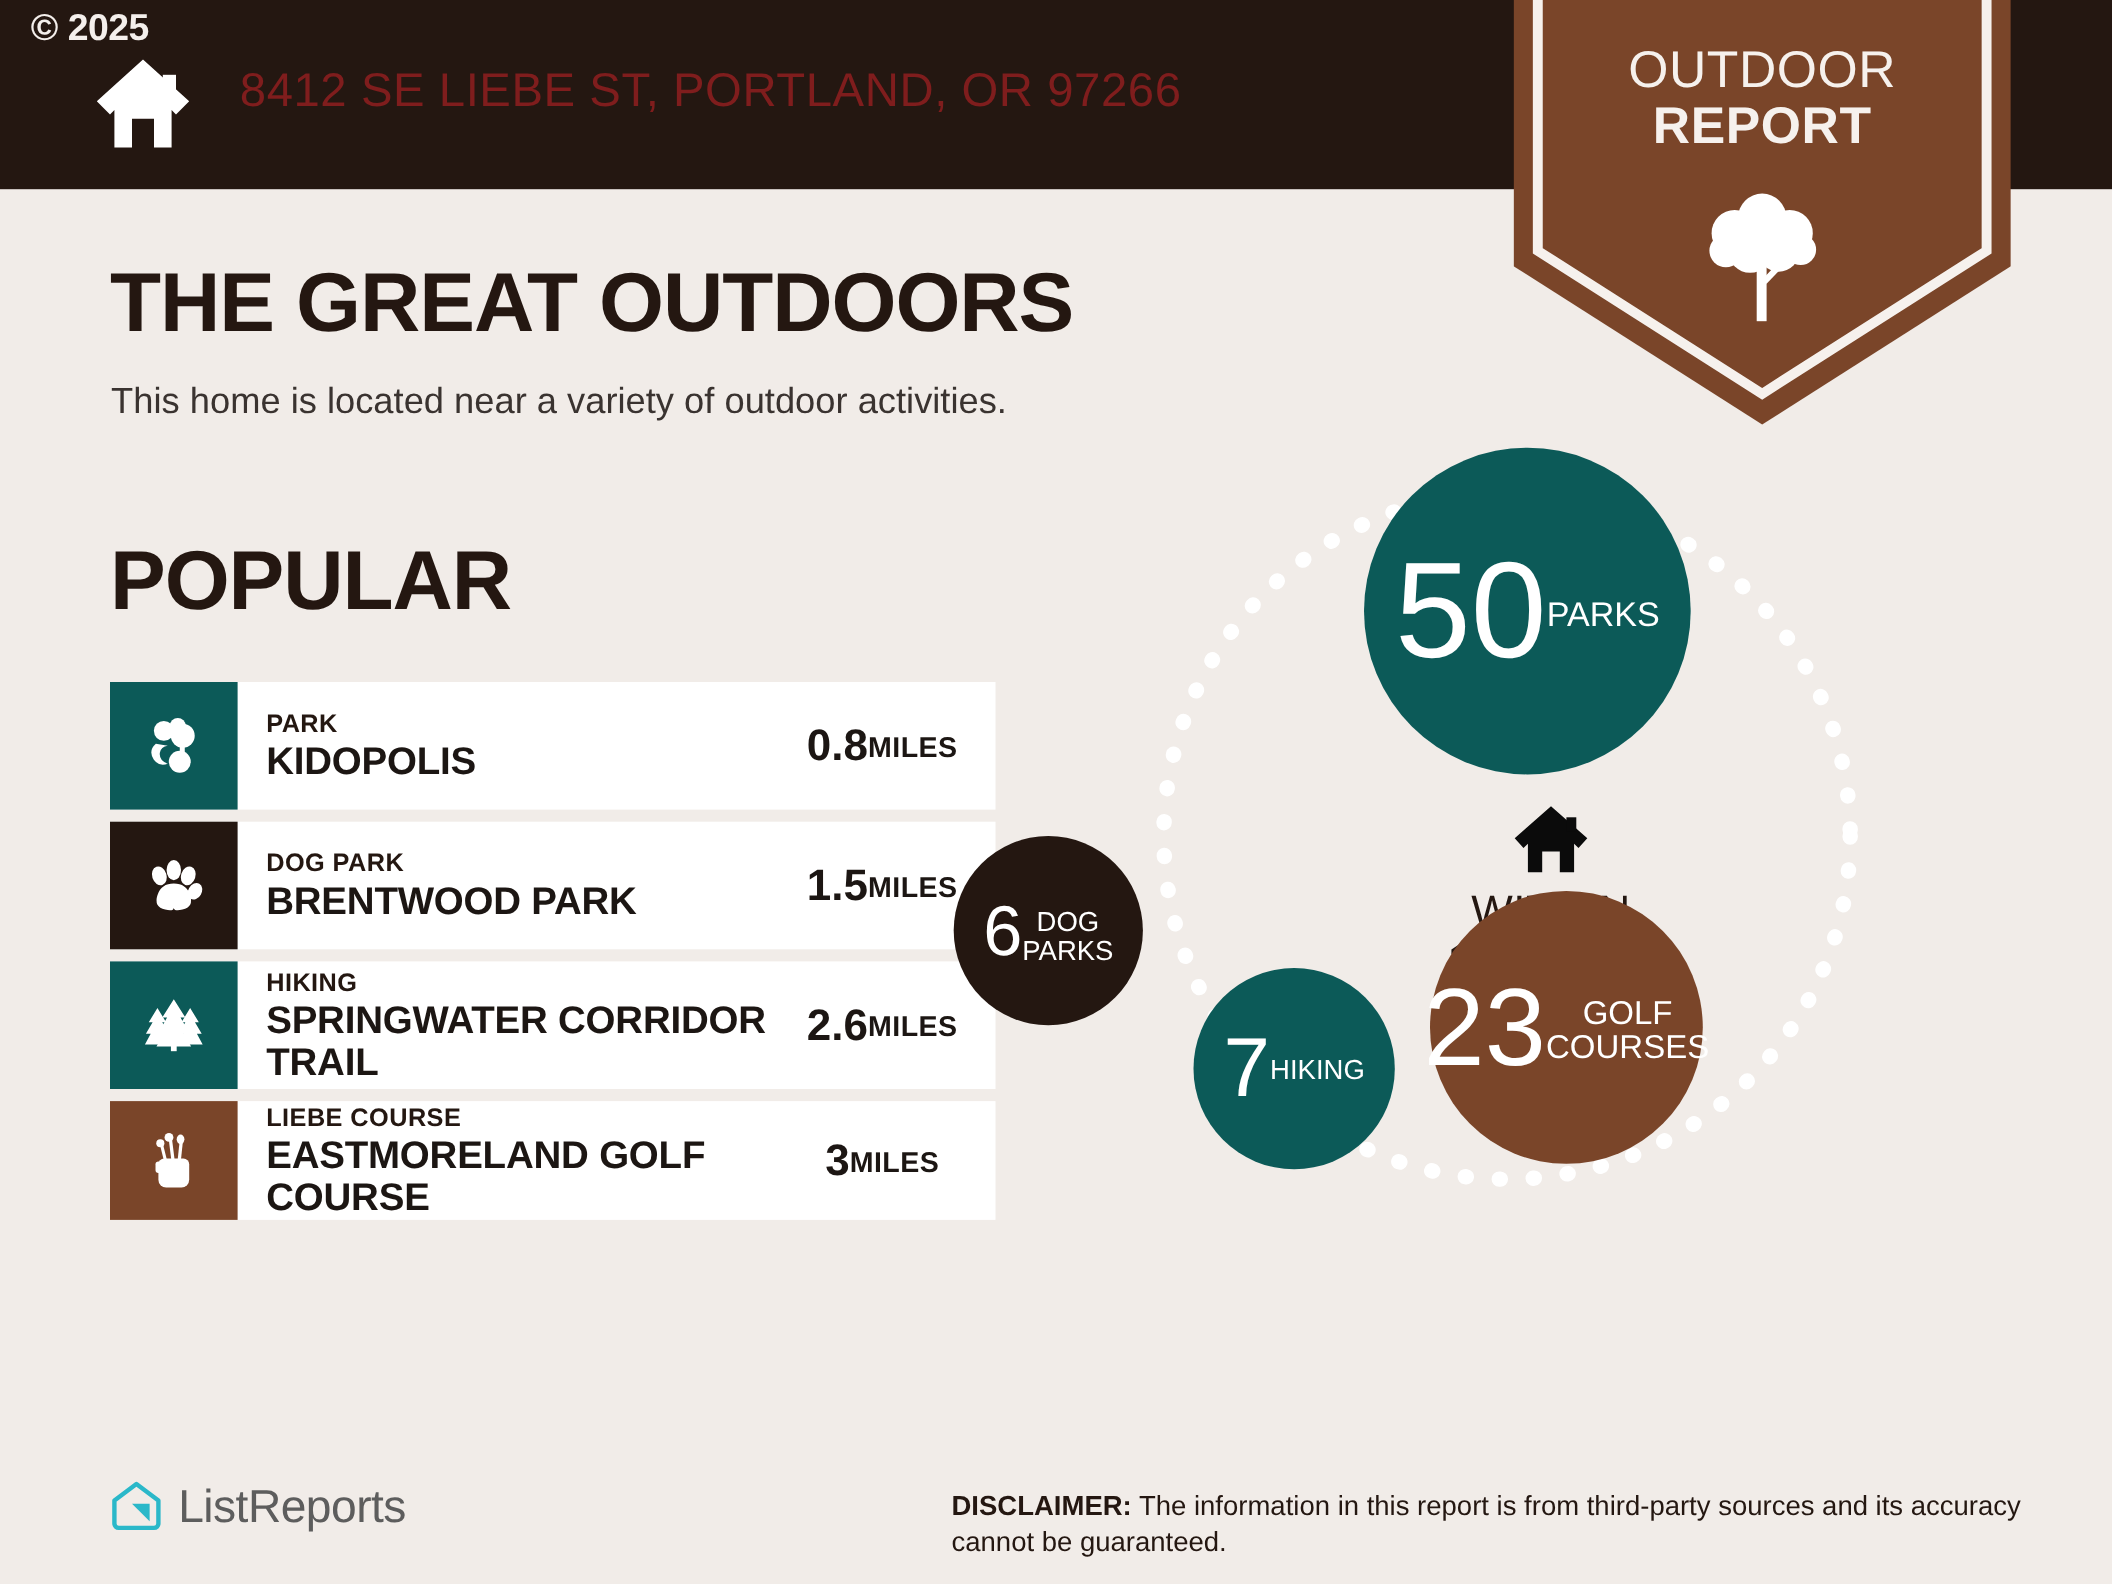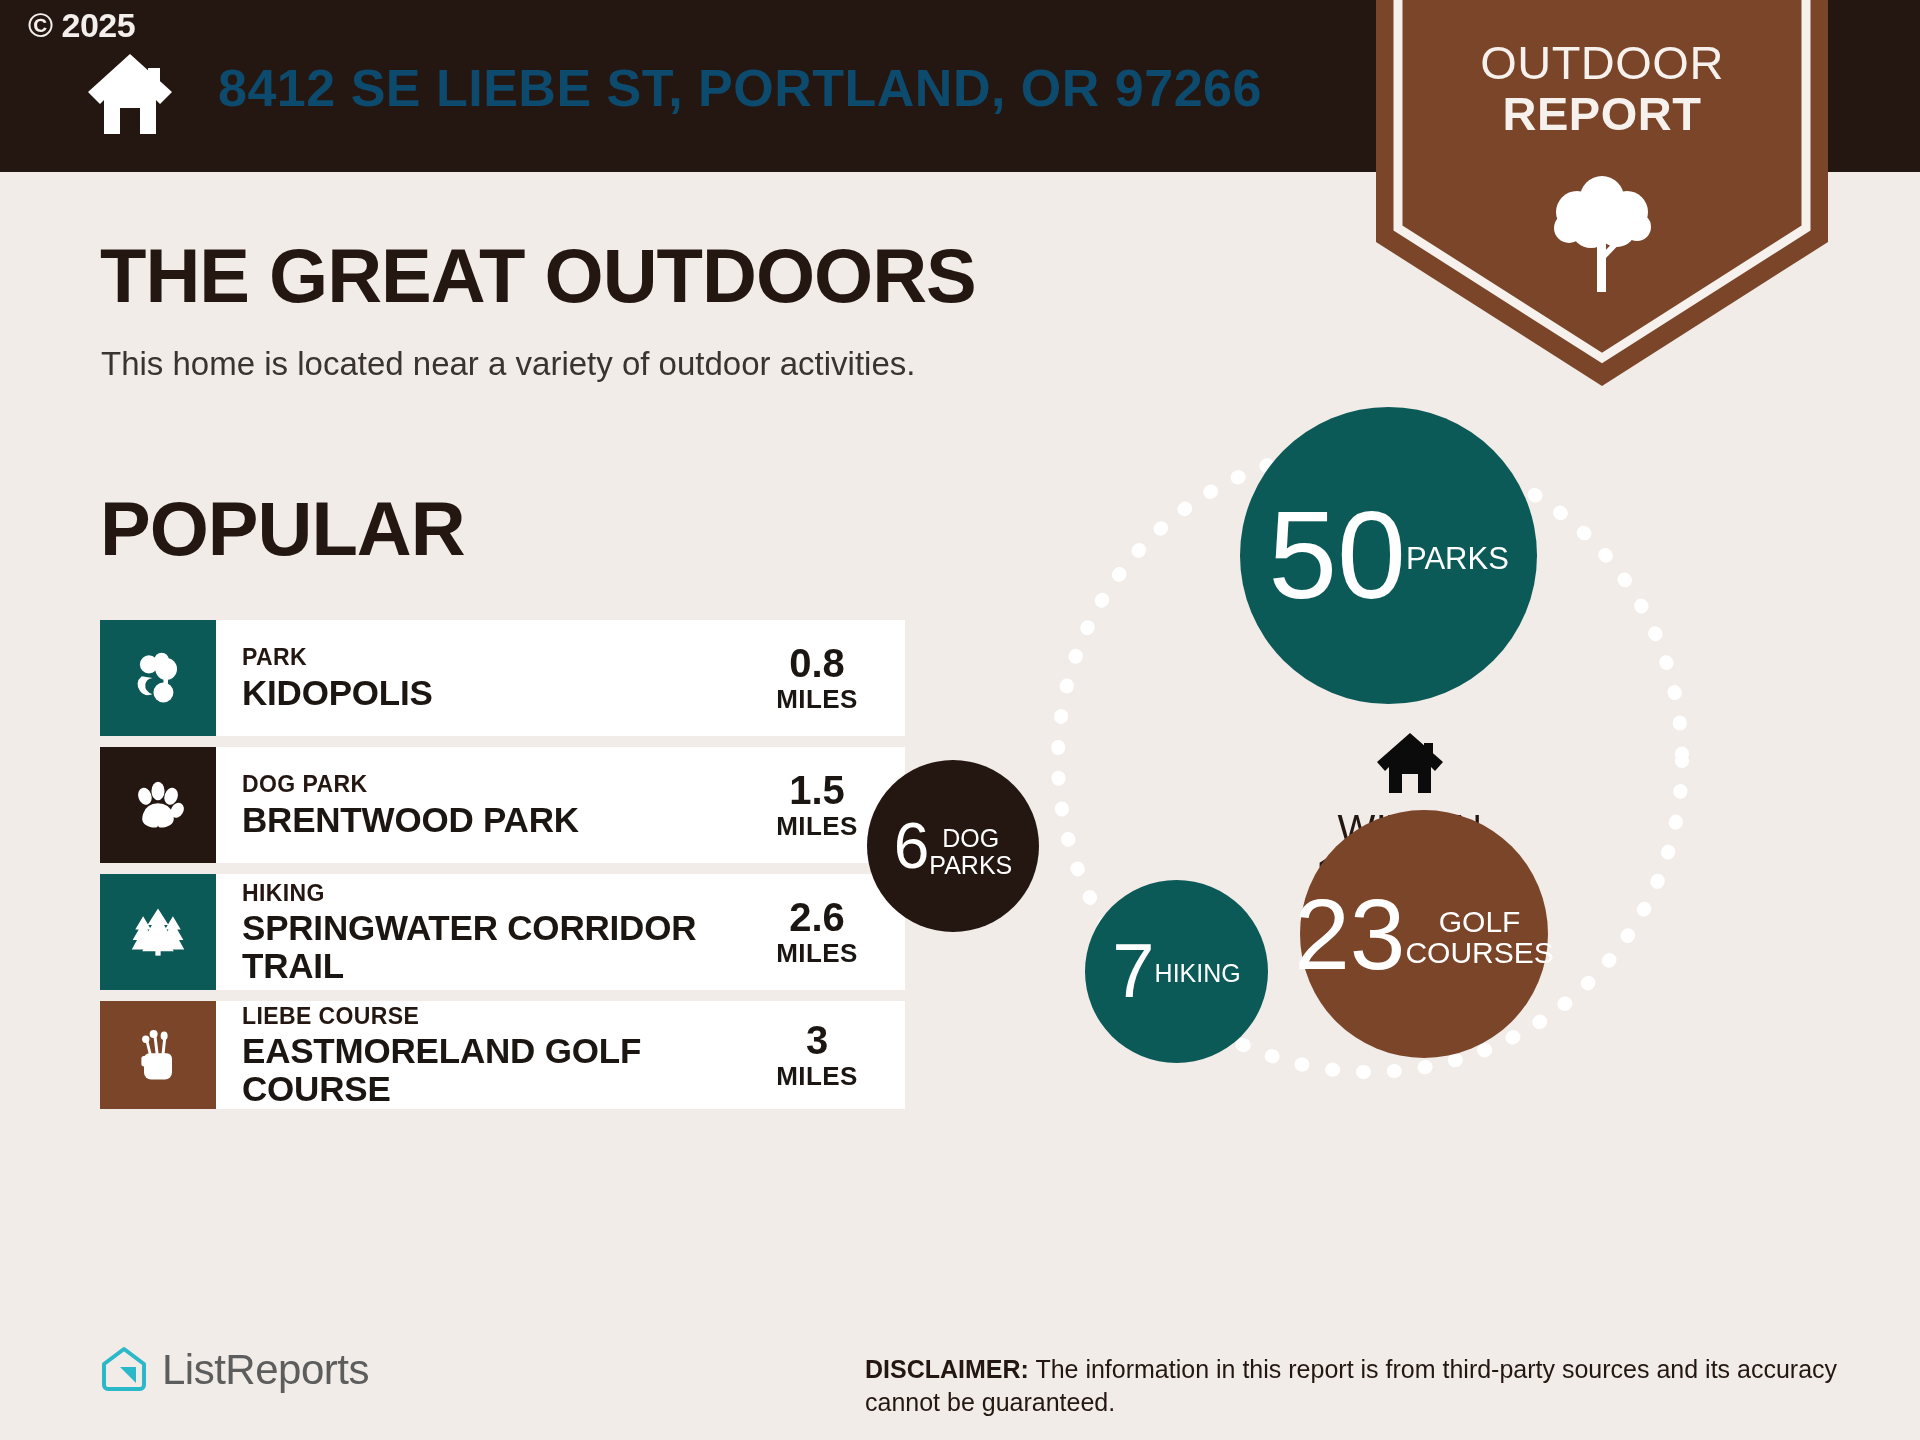--- a/index.html
+++ b/index.html
@@ -34,23 +34,23 @@
     white-space: nowrap;
   }
   .header-house {
     position: absolute;
     left: 82px; top: 48px;
     width: 96px; height: 90px;
   }
   .header-address {
     position: absolute;
     left: 218px; top: 58px;
-    color: #0c4a6e;
-    font-size: 52px;
-    font-weight: 700;
+    color: #7f1d1d;
+    font-size: 43px;
+    font-weight: 400;
     letter-spacing: 0.5px;
     white-space: nowrap;
   }
 
   
   .badge {
     position: absolute;
     left: 1376px; top: -10px;
     width: 452px; height: 404px;
     z-index: 5;
@@ -145,24 +145,23 @@
     font-size: 35px;
     font-weight: bold;
     letter-spacing: -0.2px;
     line-height: 1.07;
     margin-top: 2px;
   }
   .poi-dist {
     width: 150px;
     min-width: 150px;
     display: flex;
-    flex-direction: column;
     align-items: center;
     justify-content: center;
-    padding-right: 13px;
+    padding-right: 28px;
   }
   .poi-dist-num {
     color: #1c1613;
     font-size: 40px;
     font-weight: bold;
     line-height: 1.0;
   }
   .poi-dist-unit {
     color: #1c1613;
     font-size: 26px;

